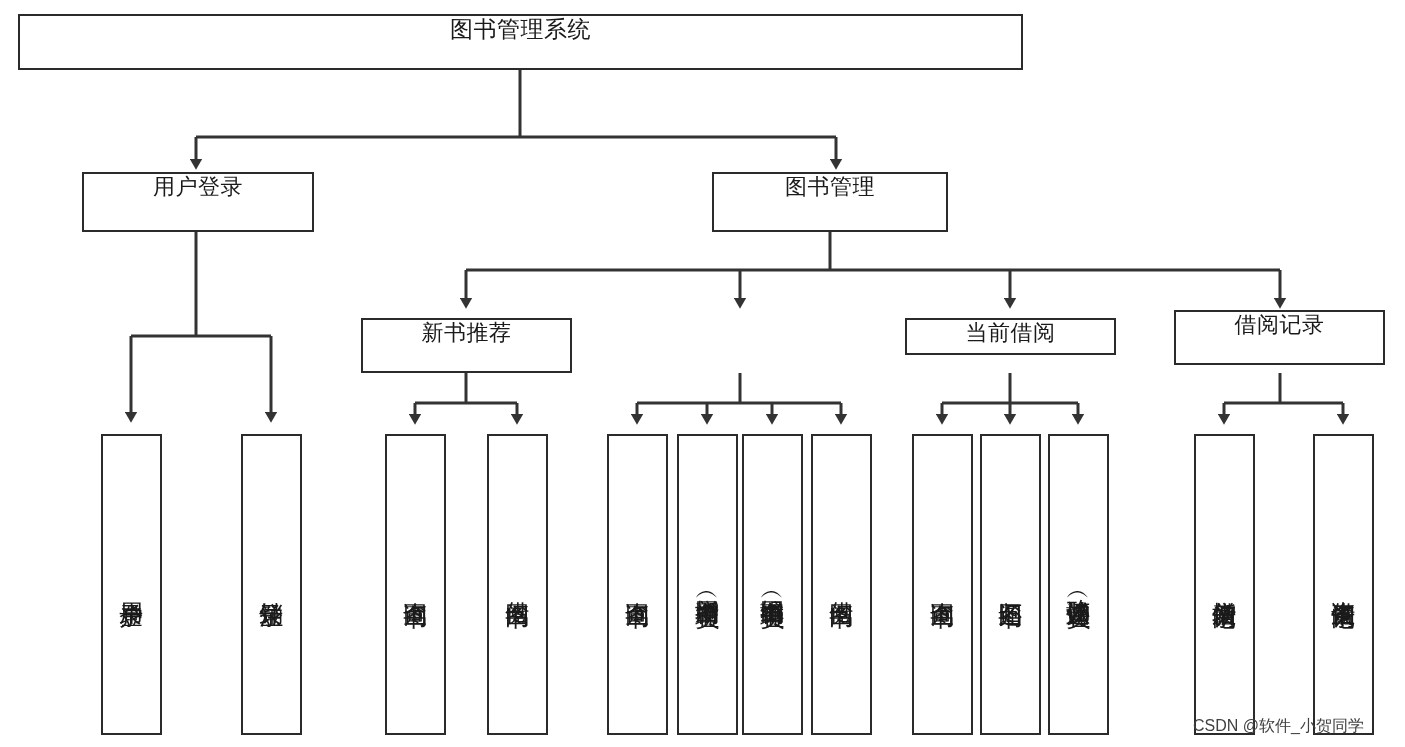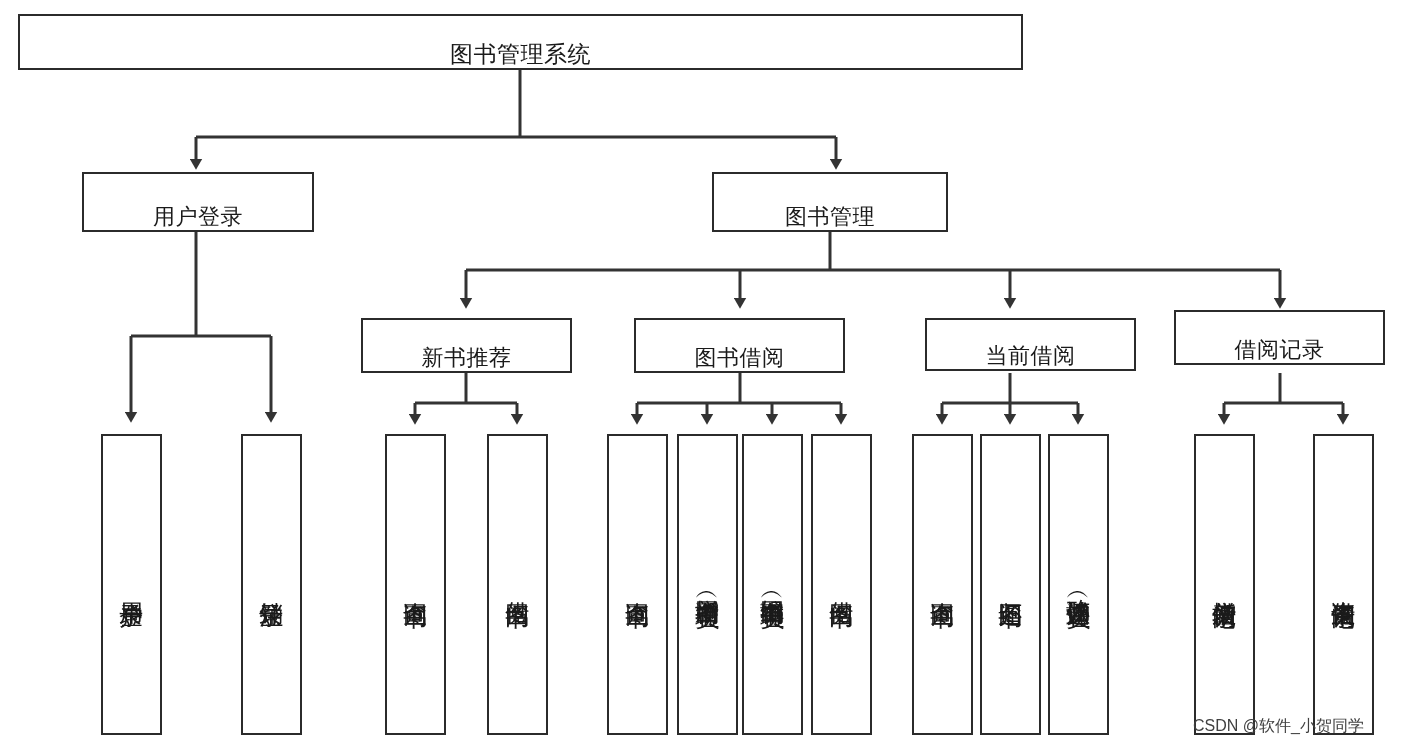--- a/index.html
+++ b/index.html
@@ -16,21 +16,21 @@
     left:0;top:0;
     width:1405px;height:747px;
     pointer-events:none;
   }
   .node{
     position:absolute;
     box-sizing:border-box;
     border:2.5px solid #2b2b2b;
     background:#ffffff;
     display:flex;
-    align-items:flex-end;
+    align-items:flex-start;
     justify-content:center;
     color:#1a1a1a;
   }
   .node .lbl{
     display:block;
     text-align:center;
     line-height:1.18;
   }
   .node.horiz .lbl{
     font-size:22px;
@@ -122,24 +122,21 @@
   <div class="node horiz" style="left:82px;top:172px;width:232px;height:60px;">
     <span class="lbl">用户登录</span>
   </div>
   <div class="node horiz" style="left:361px;top:318px;width:211px;height:55px;">
     <span class="lbl">新书推荐</span>
   </div>
 
   <div class="node horiz" style="left:712px;top:172px;width:236px;height:60px;">
     <span class="lbl">图书管理</span>
   </div>
-  <div class="node horiz" style="left:634px;top:318px;width:211px;height:55px;">
-    <span class="lbl">图书借阅</span>
-  </div>
-  <div class="node horiz" style="left:905px;top:318px;width:211px;height:53px;margin-left:20px;">
+  <div class="node horiz" style="left:905px;top:318px;width:211px;height:37px;">
     <span class="lbl">当前借阅</span>
   </div>
   <div class="node horiz" style="left:1174px;top:310px;width:211px;height:55px;">
     <span class="lbl">借阅记录</span>
   </div>
 
   <div class="node vert" style="left:101px;top:434px;width:61px;height:301px;">
     <span class="lbl">用户登录</span>
   </div>
   <div class="node vert" style="left:241px;top:434px;width:61px;height:301px;">

